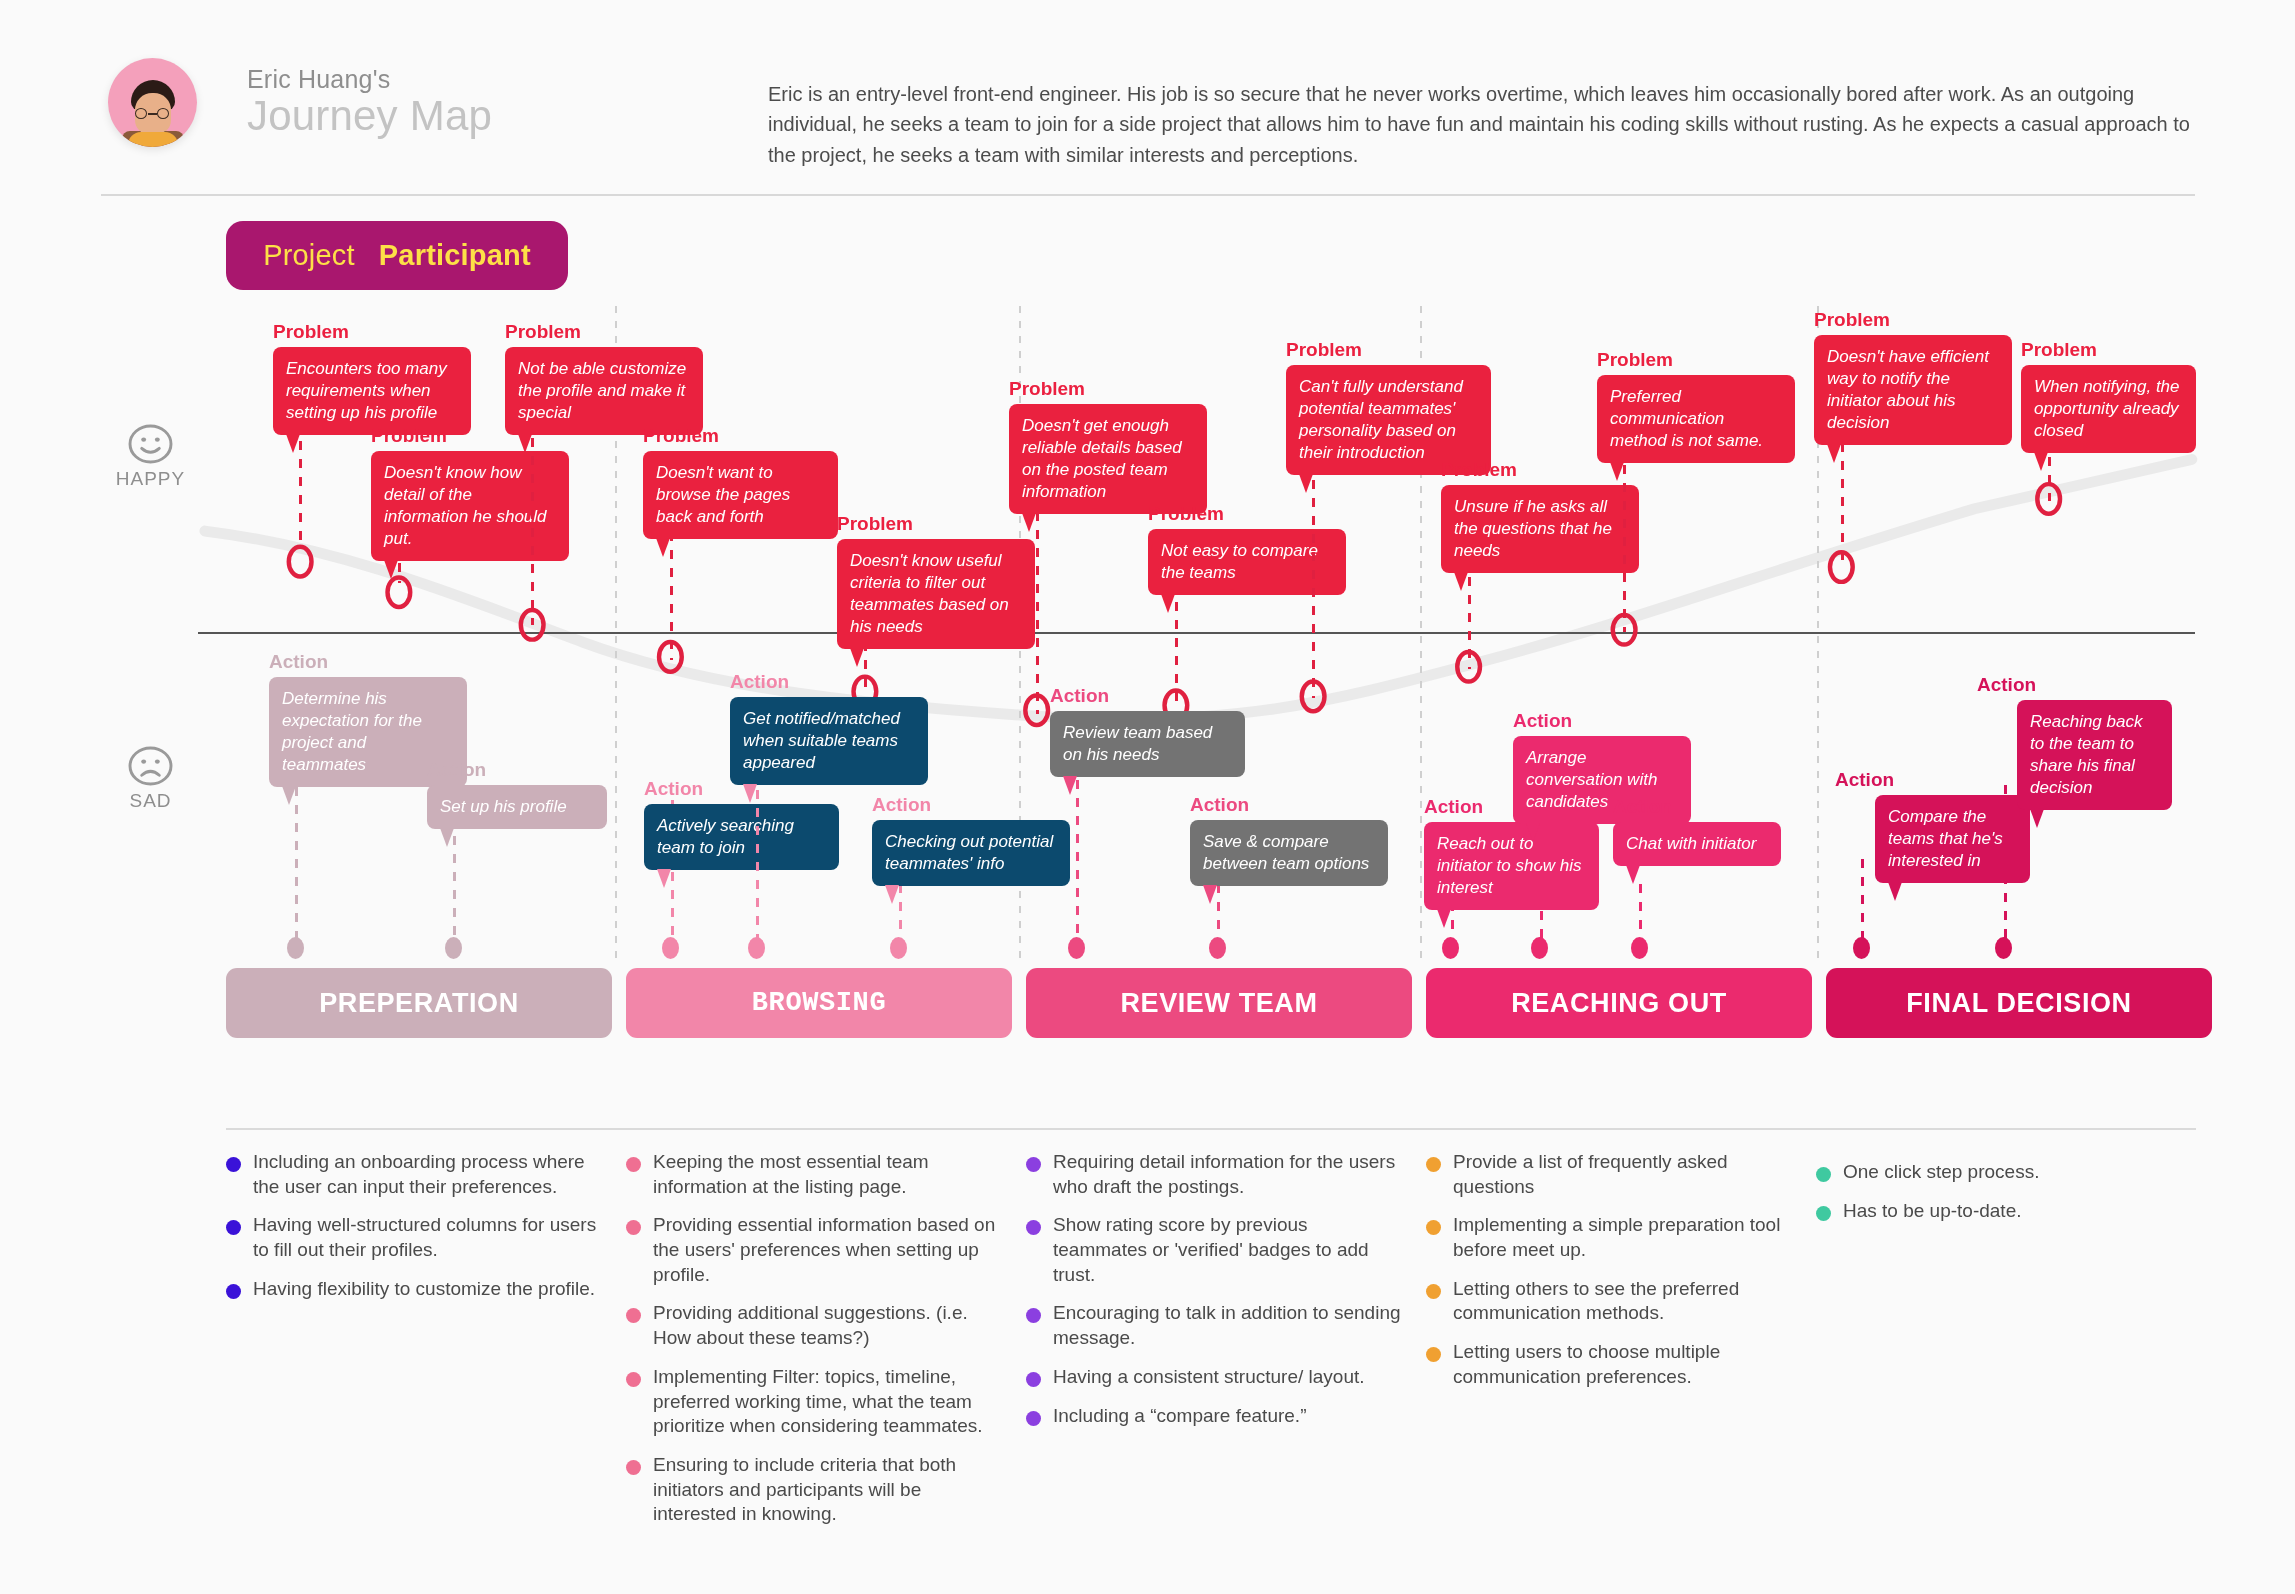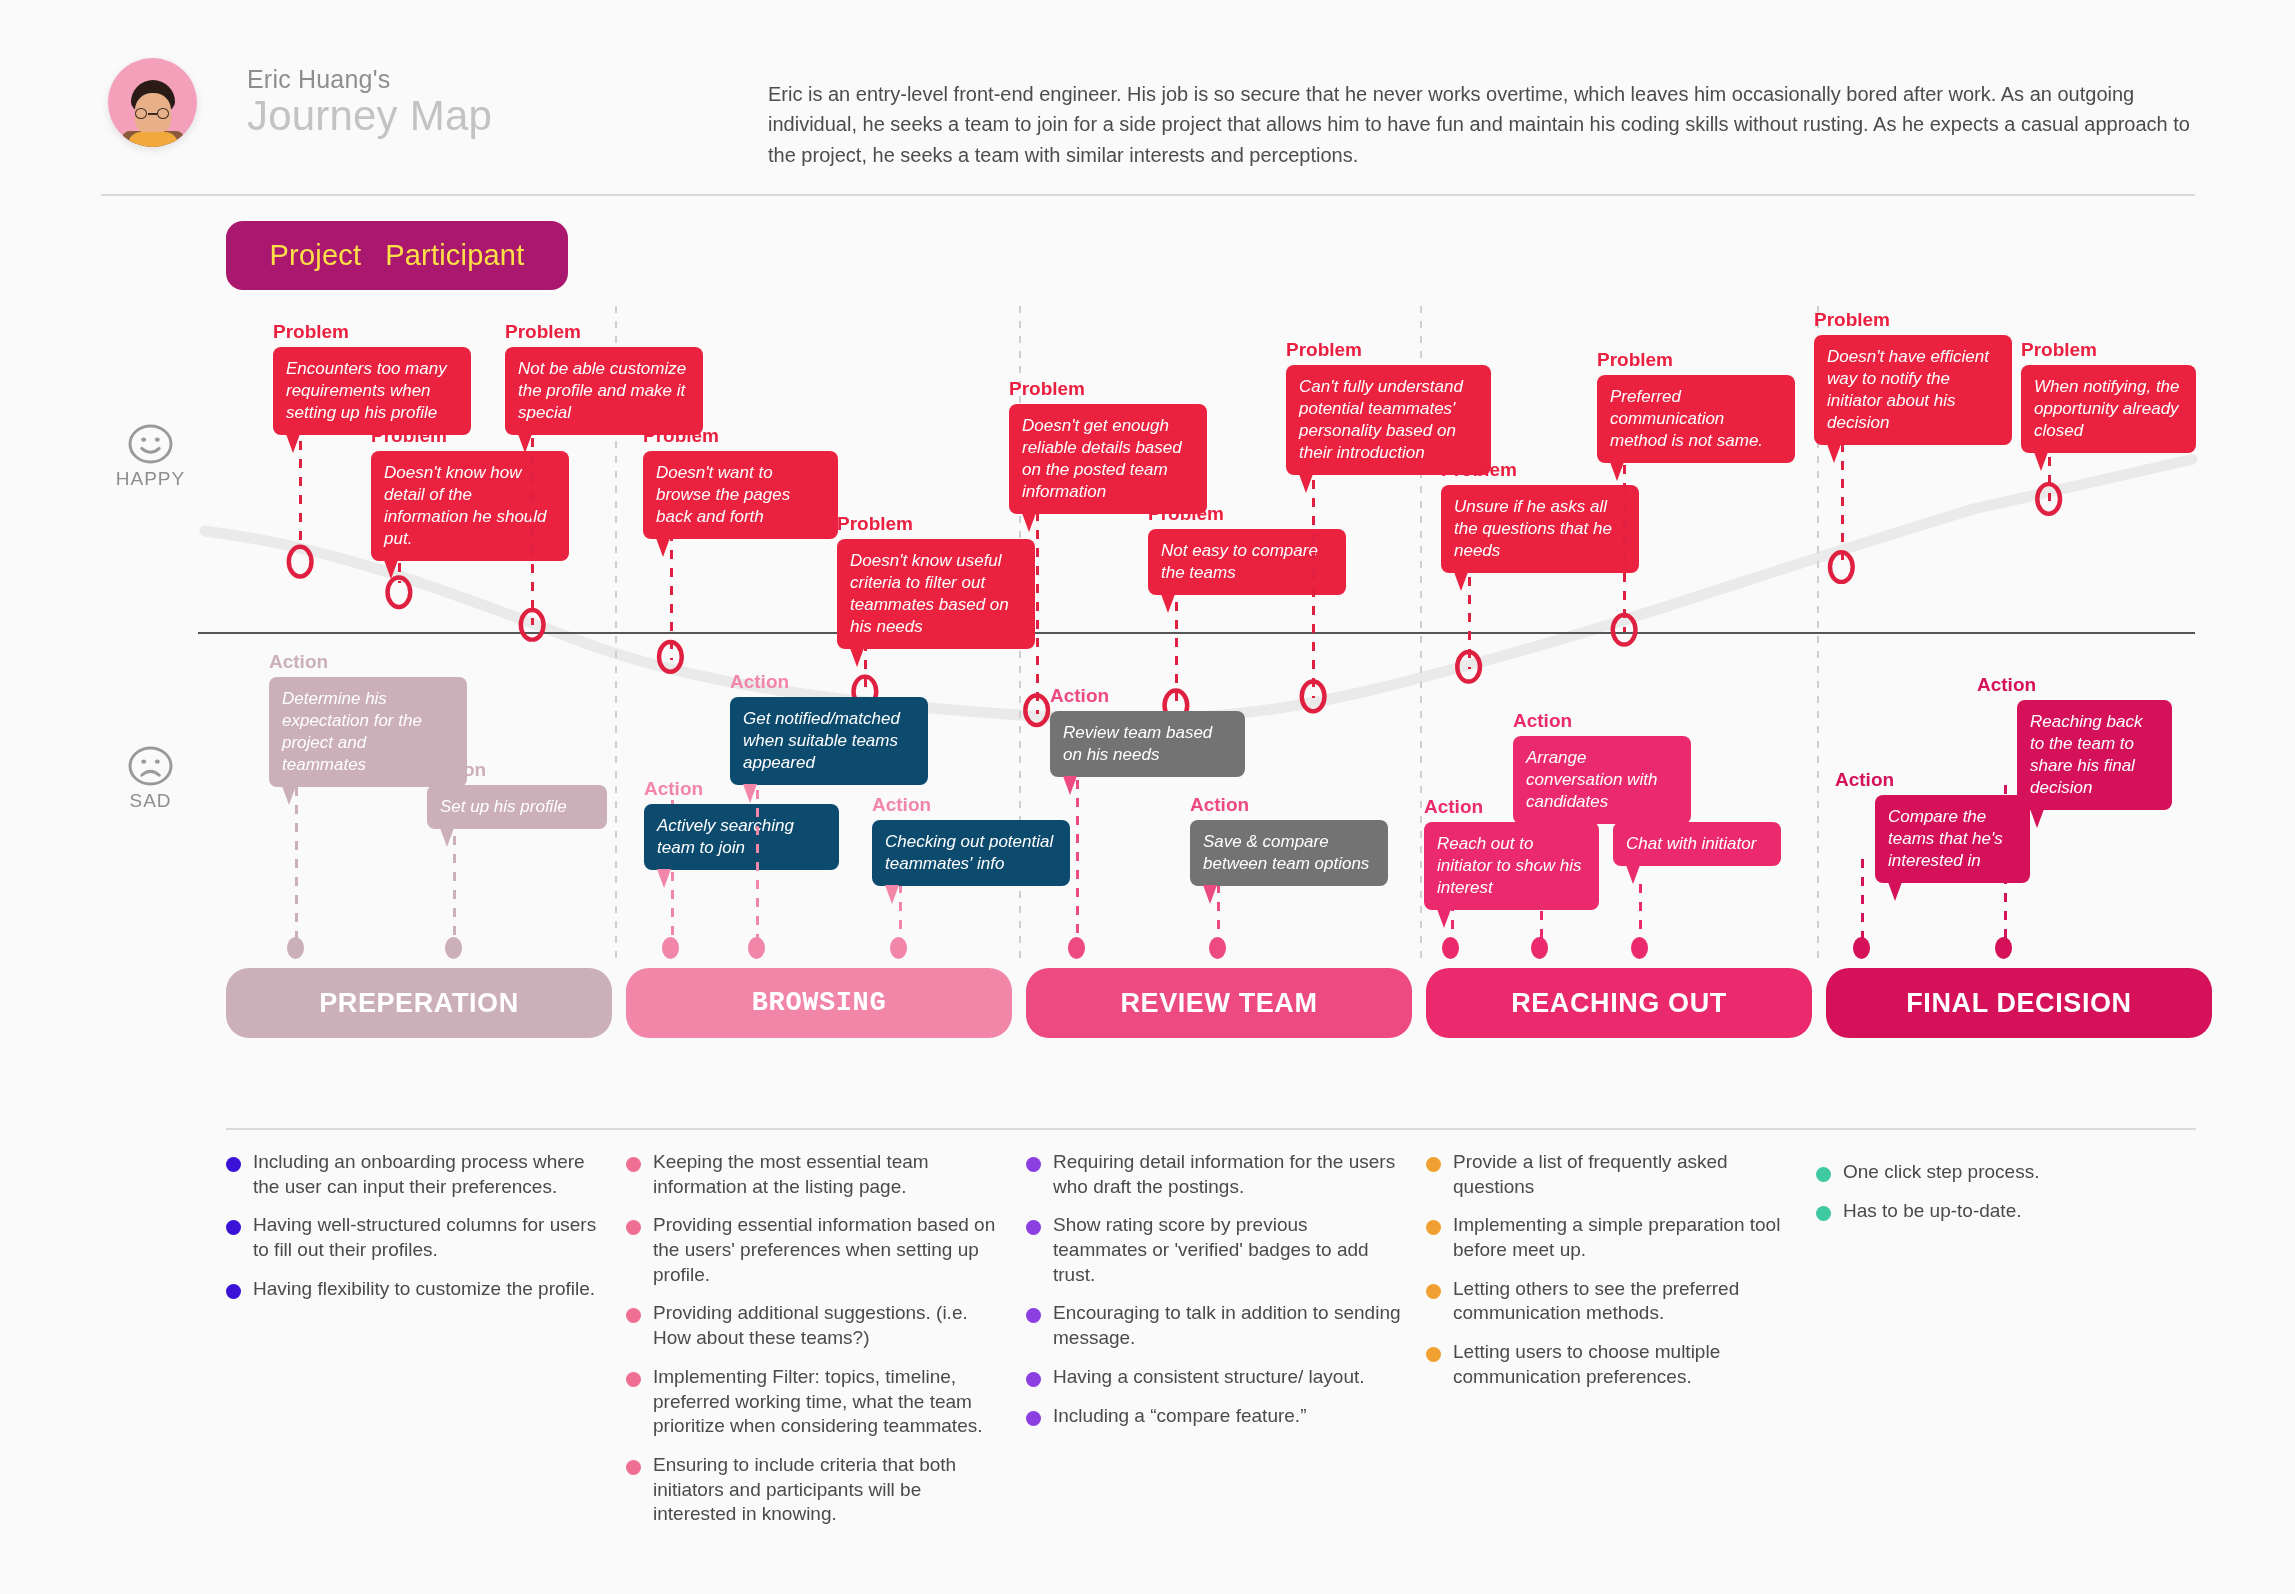--- a/index.html
+++ b/index.html
@@ -40,21 +40,21 @@
   #head-rule { position:absolute; left:101px; top:194px; width:2094px; height:1.5px; background:#d8d8d8; }
 
   
   #role-badge {
     position:absolute; left:226px; top:221px; width:342px; height:69px;
     background:#a9176e; border-radius:17px;
     display:flex; align-items:center; justify-content:center;
     font-size:29px; color:#fde047; letter-spacing:0.2px;
   }
   #role-badge .light { font-weight:300; }
-  #role-badge .bold  { font-weight:400; margin-left:24px; }
+  #role-badge .bold  { font-weight:700; margin-left:24px; }
 
   
   .mood { position:absolute; left:106px; width:89px; text-align:center; color:#8e8e8e; }
   #mood-happy { top:424px; }
   #mood-sad   { top:746px; }
   .mood svg { display:block; margin:0 auto; }
   .mood .lbl { font-size:19px; letter-spacing:1px; margin-top:4px; }
 
   
   .divider { position:absolute; top:306px; width:1.5px; height:657px;
@@ -91,21 +91,21 @@
   .tone-rev   .kicker{color:#ec4a80;} .tone-rev   .card{background:#737373;color:#ec4a80;} .tone-rev-conn{color:#ec4a80;}
   .tone-reach .kicker{color:#eb2a6e;} .tone-reach .card{background:#eb2a6e;color:#eb2a6e;} .tone-reach-conn{color:#eb2a6e;}
   .tone-final .kicker{color:#d51259;} .tone-final .card{background:#d51259;color:#d51259;margin-left:40px;} .tone-final-conn{color:#d51259;}
 
   
   .enddot { position:absolute; width:17px; height:22px; border-radius:50%; }
 
   
   #stage-bar { position:absolute; left:0; top:968px; width:2295px; height:74px; }
   .stage {
-    position:absolute; height:70px; border-radius:23px;
+    position:absolute; height:70px; border-radius:11px;
     display:flex; align-items:center; justify-content:center;
     color:#fff; font-size:27px; font-weight:700; letter-spacing:0.6px;
   }
 
   
   #bottom-rule { position:absolute; left:226px; top:1128px; width:1970px; height:1.5px; background:#dadada; }
   #insights { position:absolute; left:0; top:1150px; width:2295px; }
   .ins-col { position:absolute; top:0; }
   .ins-item { display:flex; align-items:flex-start; margin-bottom:14px; }
   .ins-dot { flex:0 0 auto; width:15px; height:15px; border-radius:50%; margin-top:7px; margin-right:12px; }

